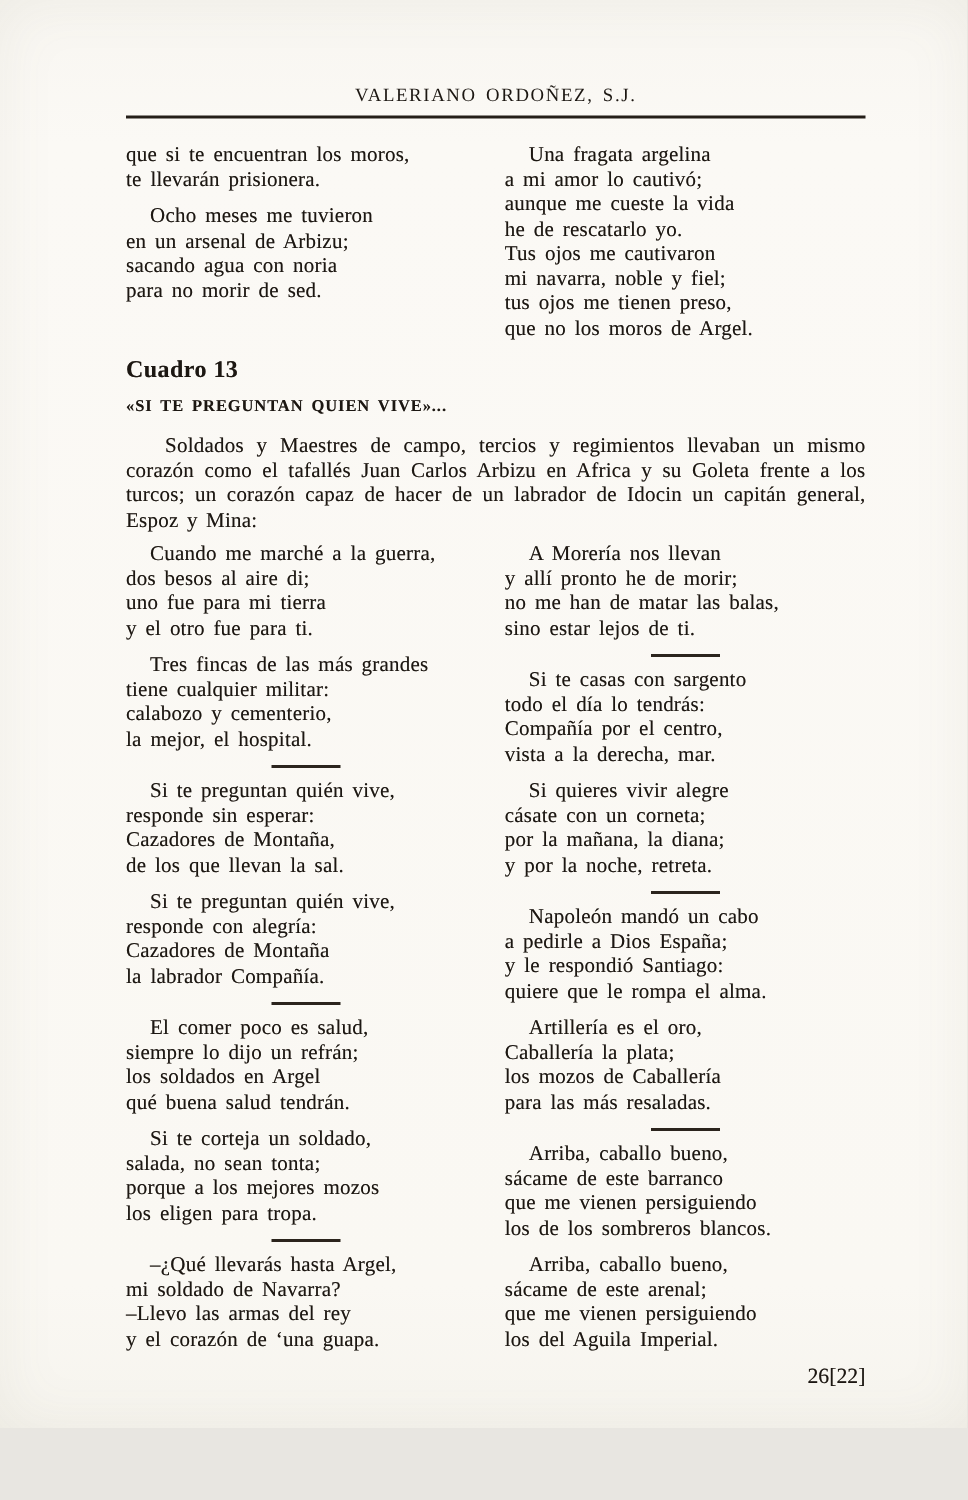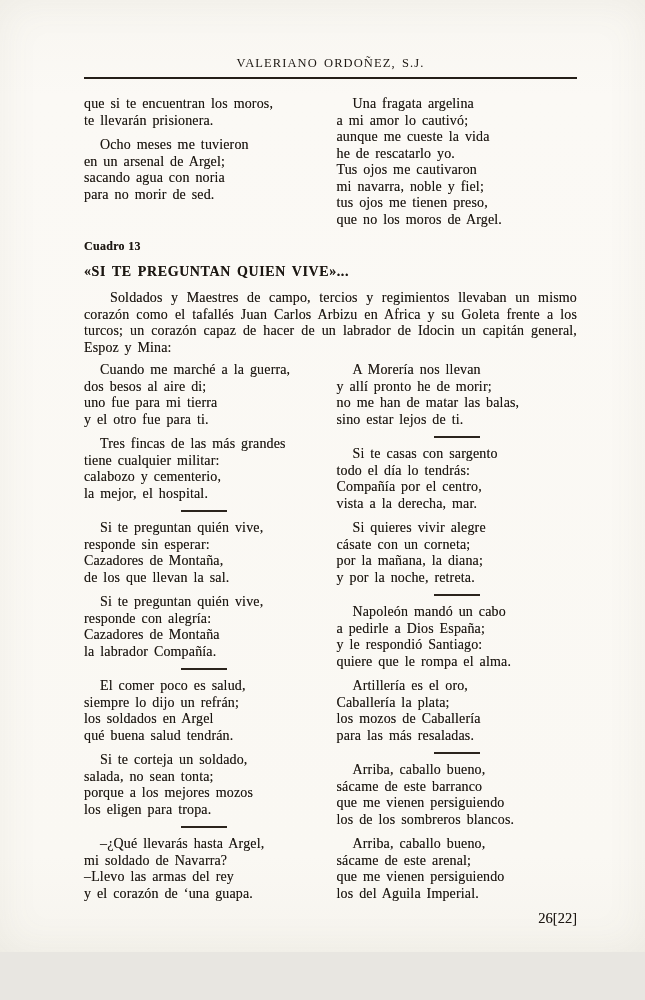--- a/index.html
+++ b/index.html
@@ -50,29 +50,29 @@
   .stanza.no-indent .vline:first-child { text-indent: 0; }
   .stanza + .stanza { margin-top: 8px; }
   .divider {
     width: 46px;
     margin: 8px auto;
     border: 0;
     border-top: 2px solid #2b241d;
   }
   .kicker {
     margin: 10px 0 0 0;
-    font-size: 12px;
+    font-size: 16px;
     font-weight: bold;
     letter-spacing: 0.3px;
     line-height: 17px;
     text-shadow: 0 0 0.4px rgba(30,22,14,0.5);
   }
   .section-title {
     margin: 8px 0 0 0;
-    font-size: 14px;
+    font-size: 11px;
     font-weight: bold;
     letter-spacing: 0.6px;
     word-spacing: 2px;
     line-height: 17px;
     text-shadow: 0 0 0.4px rgba(30,22,14,0.5);
   }
   .intro {
     margin: 10px 0 0 0;
     text-align: justify;
     text-indent: 26px;
@@ -102,21 +102,21 @@
     <hr class="header-rule">
 
     <div class="columns top-columns">
       <div class="col">
           <div class="stanza no-indent">
             <p class="vline">que si te encuentran los moros,</p>
             <p class="vline">te llevarán prisionera.</p>
           </div>
           <div class="stanza">
             <p class="vline">Ocho meses me tuvieron</p>
-            <p class="vline">en un arsenal de Argel;</p>
+            <p class="vline">en un arsenal de Arbizu;</p>
             <p class="vline">sacando agua con noria</p>
             <p class="vline">para no morir de sed.</p>
           </div>
         </div>
       <div class="col">
           <div class="stanza">
             <p class="vline">Una fragata argelina</p>
             <p class="vline">a mi amor lo cautivó;</p>
             <p class="vline">aunque me cueste la vida</p>
             <p class="vline">he de rescatarlo yo.</p>

